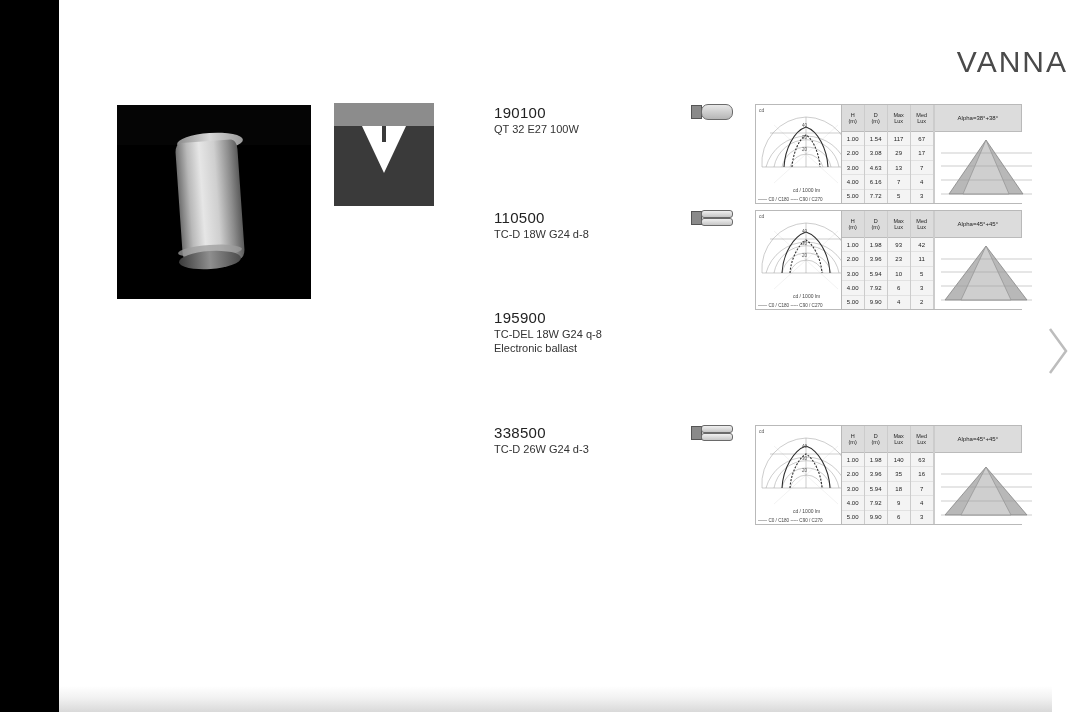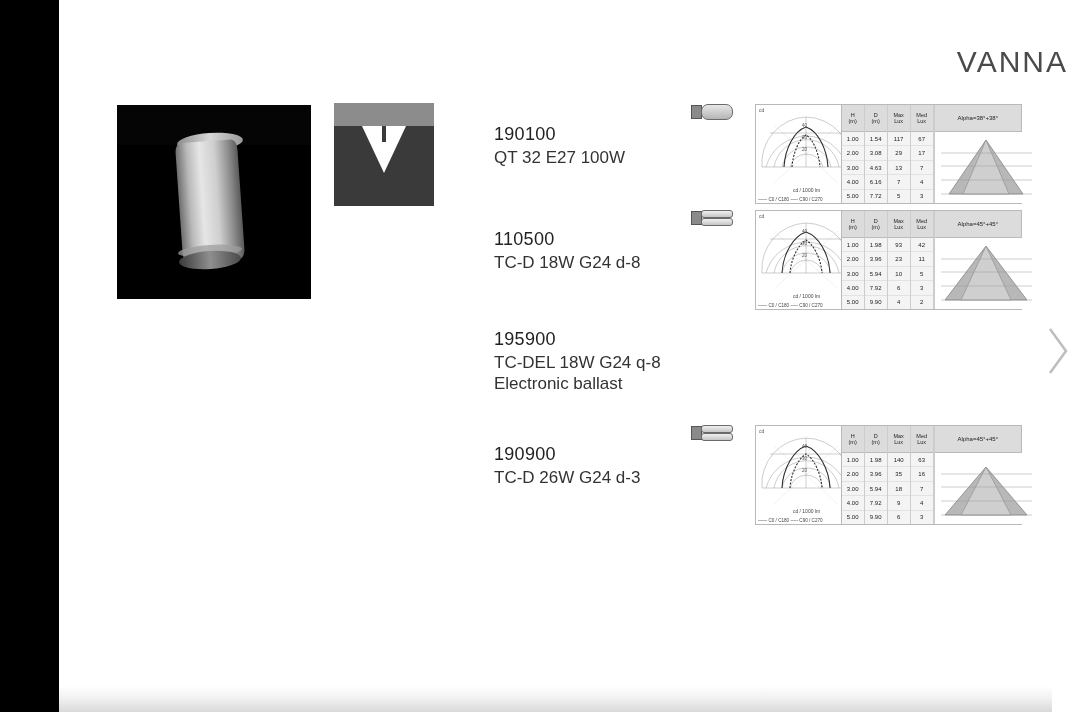--- a/index.html
+++ b/index.html
@@ -156,28 +156,27 @@
     background: #3a3a3a;
   }
 
   
   .prod {
     position: absolute;
     left: 494px;
     font-family: "Liberation Sans", sans-serif;
   }
   .prod .code {
-    font-size: 18px;
+    font-size: 15px;
     color: #222222;
     letter-spacing: .3px;
     margin-bottom: 2px;
-    margin-top: 20px;
   }
   .prod .desc {
-    font-size: 17px;
+    font-size: 11px;
     color: #333333;
     line-height: 1.25;
   }
 
   
   .lamp {
     position: absolute;
     width: 42px;
     height: 16px;
   }
@@ -549,21 +548,21 @@
     </div>
   </div>
 
   <div class="prod" style="top:309px">
     <div class="code">195900</div>
     <div class="desc">TC-DEL 18W G24 q-8</div>
     <div class="desc">Electronic ballast</div>
   </div>
 
   <div class="prod" style="top:424px">
-    <div class="code">190900</div>
+    <div class="code">338500</div>
     <div class="desc">TC-D 26W G24 d-3</div>
   </div>
   <div class="lamp twin" style="left:691px; top:424px;">
     <div class="cap"></div>
     <div class="tube2"></div>
     <div class="tube3"></div>
   </div>
 
   <div class="photoblock" style="left:755px; top:425px; width:265px;">
     <div class="polar">

